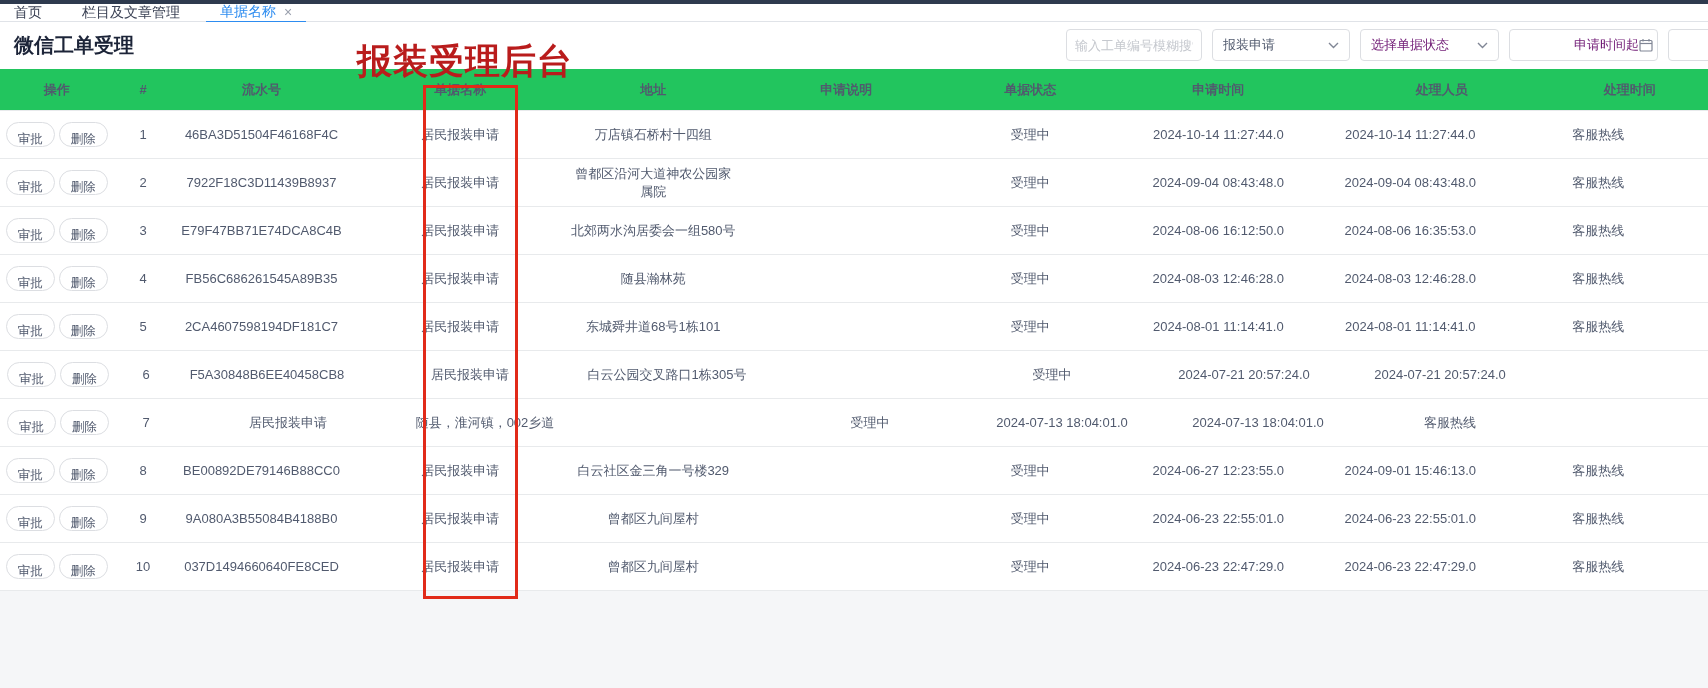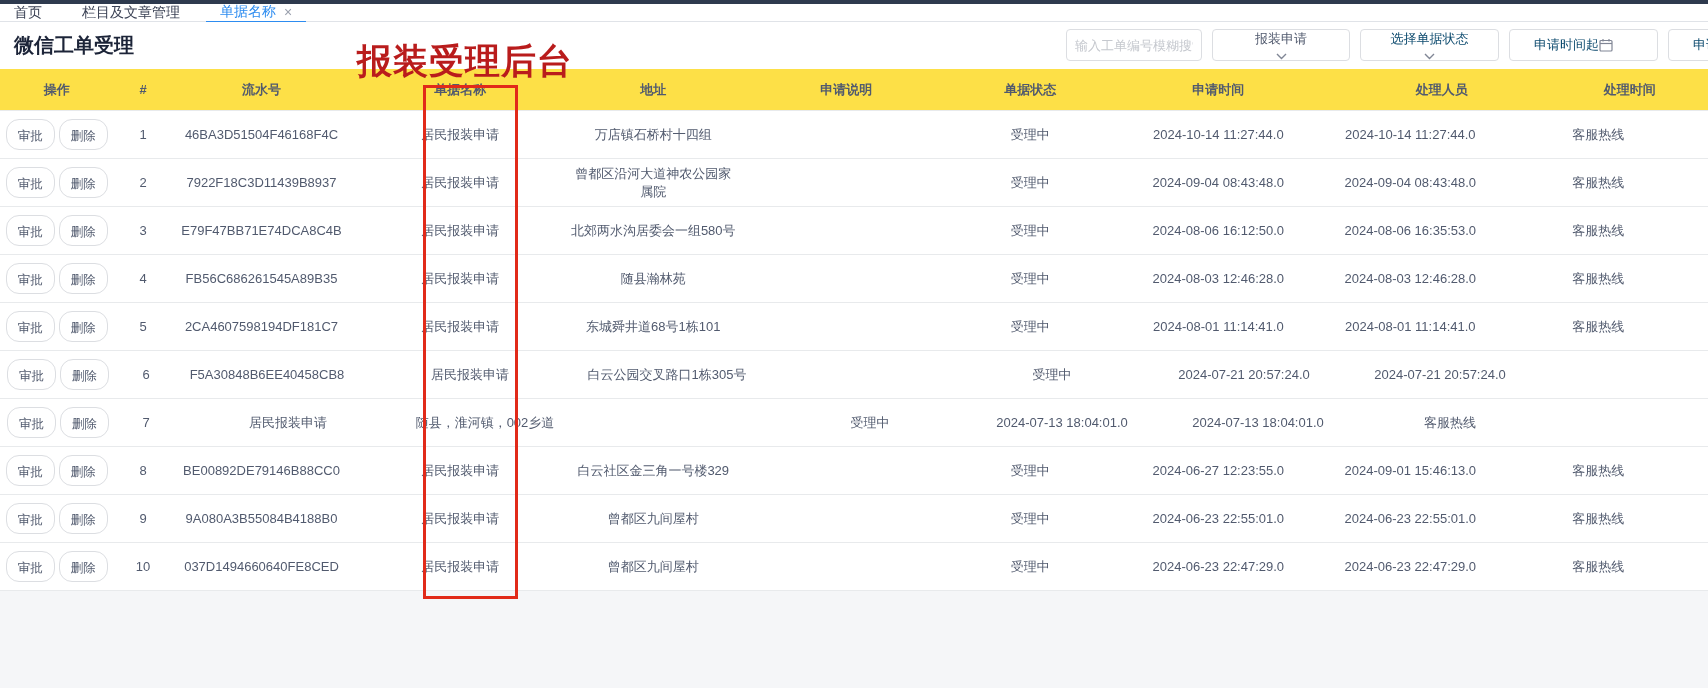--- a/index.html
+++ b/index.html
@@ -22,42 +22,42 @@
   
   .toolbar { position:relative; height:47px; background:#fff; }
   .page-title { position:absolute; left:14px; top:0; height:47px; line-height:47px;
     font-size:20px; font-weight:bold; color:#1c2438; }
   .filters { position:absolute; left:1066px; top:7px; display:flex; gap:10px; }
   .ctrl { height:32px; background:#fff; border:1px solid #dcdee2; border-radius:4px;
     font-size:13px; display:flex; align-items:center; }
   .ctrl input { border:none; outline:none; width:100%; height:100%; padding:0 8px;
     font-size:13px; color:#515a6e; font-family:inherit; background:transparent; }
   .ctrl input::placeholder { color:#c5c8ce; }
-  .sel { justify-content:space-between; padding:0 10px; cursor:pointer;flex-direction:column; }
+  .sel { justify-content:space-between; padding:0 10px; cursor:pointer; }
   .sel .val { color:#515a6e; }
-  .sel .ph, .date .ph { color:#0c4a6e;font-family:Liberation Serif, serif; }
+  .sel .ph, .date .ph { color:#701a75;font-family:Liberation Serif, serif; }
   .w-search { width:136px; }
   .w-type { width:138px; }
   .w-status { width:139px; }
   .w-date { width:149px; }
-  .date { justify-content:flex-start; padding:0 24px; cursor:pointer; }
+  .date { justify-content:flex-end; padding:0 4px; cursor:pointer; }
   .icon-svg { flex:0 0 auto; display:block; }
 
   
   .table { background:#fff; }
-  .thead { display:flex; height:42px; background:#fde047; border-bottom:1px solid #e8eaec; }
+  .thead { display:flex; height:42px; background:#22c55e; border-bottom:1px solid #e8eaec; }
   .row { display:flex; min-height:48px; background:#fff; border-bottom:1px solid #e8eaec; }
   .cell { display:flex; align-items:center; justify-content:center; text-align:center;
     font-size:13px; color:#515a6e; padding:2px 0; }
   .th { font-weight:bold; color:#515a6e; }
   .cv { display:inline-block; line-height:1.35; max-width:100%; }
   .c-op{width:116px} .c-num{width:60px} .c-serial{width:182px} .c-doc{width:224px}
   .c-addr{width:170px} .c-note{width:224px} .c-status{width:152px}
   .c-applied{width:232px} .c-processed{width:160px} .c-handler{width:224px}
-  .pill-btn { height:31px; padding:8px 11px; margin:0 2px; border:1px solid #dcdee2;
+  .pill-btn { height:25px; padding:8px 11px; margin:0 2px; border:1px solid #dcdee2;
     border-radius:13px; background:#fff; color:#515a6e; font-size:12.5px;
     font-family:inherit; cursor:pointer; }
 
   
   .annotation { position:absolute; left:357px; top:38px; font-size:35px; font-weight:bold;
     color:#b91c1c; letter-spacing:1px; z-index:20; white-space:nowrap; }
   .red-box { position:absolute; left:423px; top:85px; width:95px; height:514px;
     border:3px solid #e12a19; z-index:19; pointer-events:none; }
 </style>
 </head>

